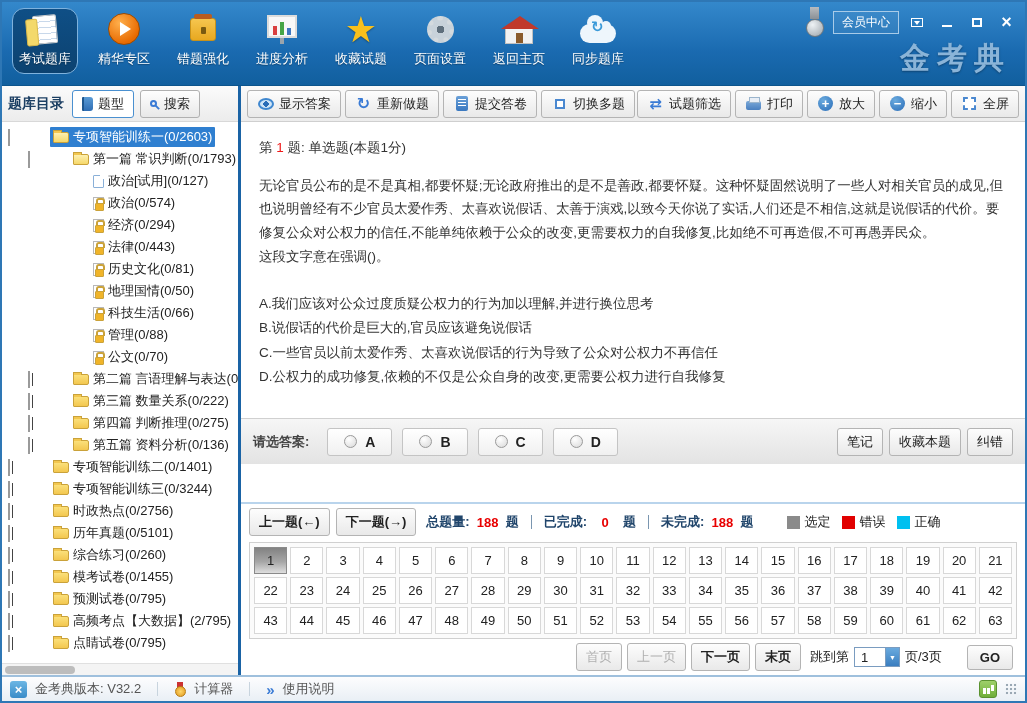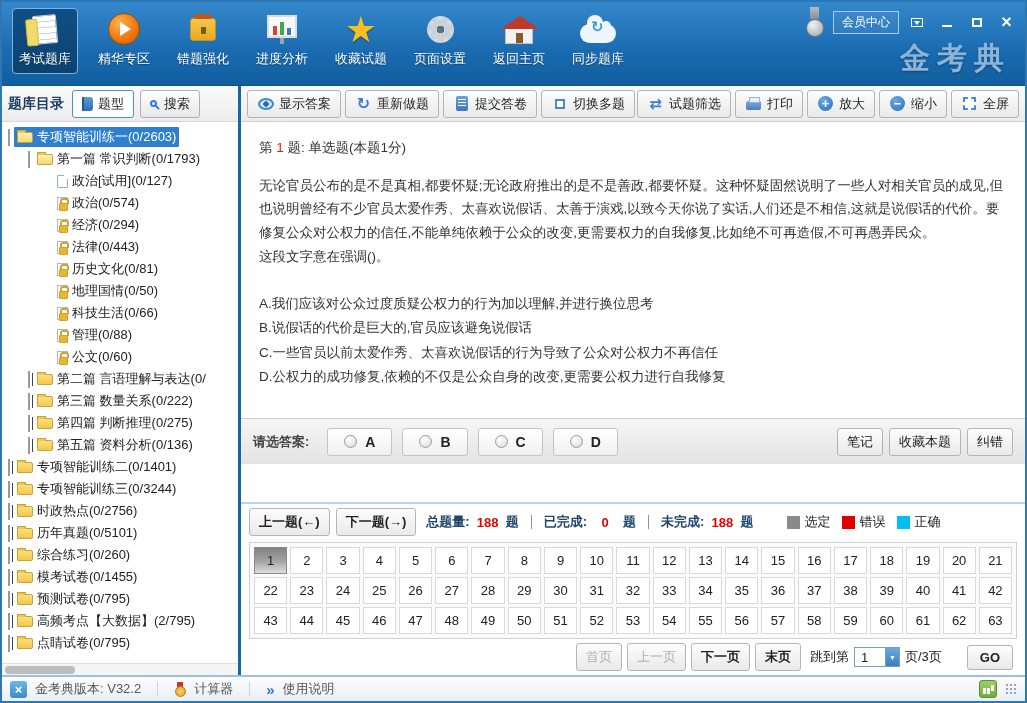--- a/index.html
+++ b/index.html
@@ -5,21 +5,21 @@
   html,body{margin:0;padding:0;background:#e8e8e8;}
   *{box-sizing:border-box;}
   button{font-family:inherit;}
   .window{width:1027px;height:703px;border:2px solid #2e77b5;display:flex;flex-direction:column;background:#fff;
     font-family:"Liberation Sans","DejaVu Sans",sans-serif;overflow:hidden;}
   
   .chrome{height:84px;flex:none;background:linear-gradient(180deg,#3488cb,#1a6ab0 60%,#115f9e);position:relative;
     display:flex;padding:6px 0 0 10px;border-bottom:1px solid #0c548c;}
   .tn-list{display:flex;gap:13px;}
   .tn-item{width:66px;height:66px;display:flex;flex-direction:column;align-items:center;justify-content:flex-end;gap:5px;
-    color:#fff;font-size:13px;padding:5px 2px;border:1px solid transparent;border-radius:4px;cursor:pointer;}
+    color:#fff;font-size:13px;padding:5px 2px;border:1px solid transparent;border-radius:12px;cursor:pointer;}
   .tn-item.active{background:linear-gradient(#0f4f86,#0c4270);border-color:#7fb2dd;}
   .tn-icon{height:34px;display:flex;align-items:center;justify-content:center;}
   .tn-label{white-space:nowrap;text-shadow:0 1px 1px rgba(0,0,0,.35);}
   .chrome-right{position:absolute;top:5px;right:6px;display:flex;align-items:center;gap:5px;}
   .member{border:1px solid #a8cbe8;color:#fff;font-size:12px;padding:2px 8px;background:rgba(255,255,255,.06);cursor:pointer;white-space:nowrap;}
   .wbtn{width:25px;height:17px;display:flex;align-items:center;justify-content:center;cursor:pointer;}
   .tray-ic{width:12px;height:9px;border:1px solid #fff;position:relative;}
   .tray-ic::after{content:"";position:absolute;left:2px;top:2px;border-left:3px solid transparent;border-right:3px solid transparent;border-top:4px solid #fff;}
   .min-ic{width:10px;height:2px;background:#fff;margin-top:7px;}
   .max-ic{width:10px;height:9px;border:2px solid #fff;}
@@ -66,21 +66,21 @@
   .sb-header{height:36px;flex:none;display:flex;align-items:center;gap:6px;padding:16px 6px;
     background:linear-gradient(#fbfbfb,#ececec);border-bottom:1px solid #d8d8d8;}
   .sb-title{font-weight:bold;color:#1c3f63;font-size:14px;margin-right:2px;white-space:nowrap;}
   .tab{display:flex;align-items:center;gap:5px;font-size:13px;padding:4px 9px;background:linear-gradient(#fefefe,#e8e8e8);
     border:1px solid #b0b0b0;border-radius:3px;color:#222;cursor:pointer;}
   .tab.active{background:#fff;border:1px solid #4a90d0;}
   .ic-book-sm{width:11px;height:14px;background:linear-gradient(#5b9bd5,#2e6db4);border-radius:1px 3px 3px 1px;border-left:2px solid #1f578f;}
   .ic-mag{width:7px;height:7px;border:2px solid #3a7bd5;border-radius:50%;position:relative;margin-right:2px;}
   .ic-mag::after{content:"";position:absolute;width:6px;height:2px;background:#3a7bd5;transform:rotate(45deg);right:-5px;bottom:-3px;}
   .tree{flex:1;overflow:hidden;padding-top:4px;}
-  .tree-row{display:flex;align-items:center;height:22px;font-size:13px;color:#222;cursor:pointer;white-space:nowrap;}
+  .tree-row{display:flex;align-items:center;height:22px;font-size:13px;color:#222;cursor:pointer;white-space:nowrap;gap:36px;}
   .tree-row.lv0{padding-left:6px;}
   .tree-row.lv1{padding-left:26px;}
   .tree-row.lv2{padding-left:46px;}
   .tree-sel{display:flex;align-items:center;height:20px;padding:0 3px;border-radius:1px;}
   .tree-row.selected .tree-sel{background:#2f7fd0;color:#fff;}
   .expbox{width:9px;height:9px;border:1px solid #9a9a9a;background:#fff;position:relative;flex:none;margin-right:4px;}
   .expbox::before{content:"";position:absolute;left:1px;right:1px;top:3px;height:1px;background:#444;}
   .exp-plus .expbox::after{content:"";position:absolute;top:1px;bottom:1px;left:3px;width:1px;background:#444;}
   .exp-none .expbox{visibility:hidden;}
   .tree-icon{margin-right:4px;flex:none;}
@@ -325,21 +325,21 @@
             <span class="expbox-wrap"><span class="expbox"></span></span>
             <span class="tree-sel">
               <span class="tree-icon ic-lock"></span>
               <span class="tree-label">管理(0/88)</span>
             </span>
           </div>
           <div class="tree-row lv2 exp-none">
             <span class="expbox-wrap"><span class="expbox"></span></span>
             <span class="tree-sel">
               <span class="tree-icon ic-lock"></span>
-              <span class="tree-label">公文(0/60)</span>
+              <span class="tree-label">公文(0/70)</span>
             </span>
           </div>
           <div class="tree-row lv1 exp-plus">
             <span class="expbox-wrap"><span class="expbox"></span></span>
             <span class="tree-sel">
               <span class="tree-icon ic-folder"></span>
               <span class="tree-label">第二篇  言语理解与表达(0/</span>
             </span>
           </div>
           <div class="tree-row lv1 exp-plus">

